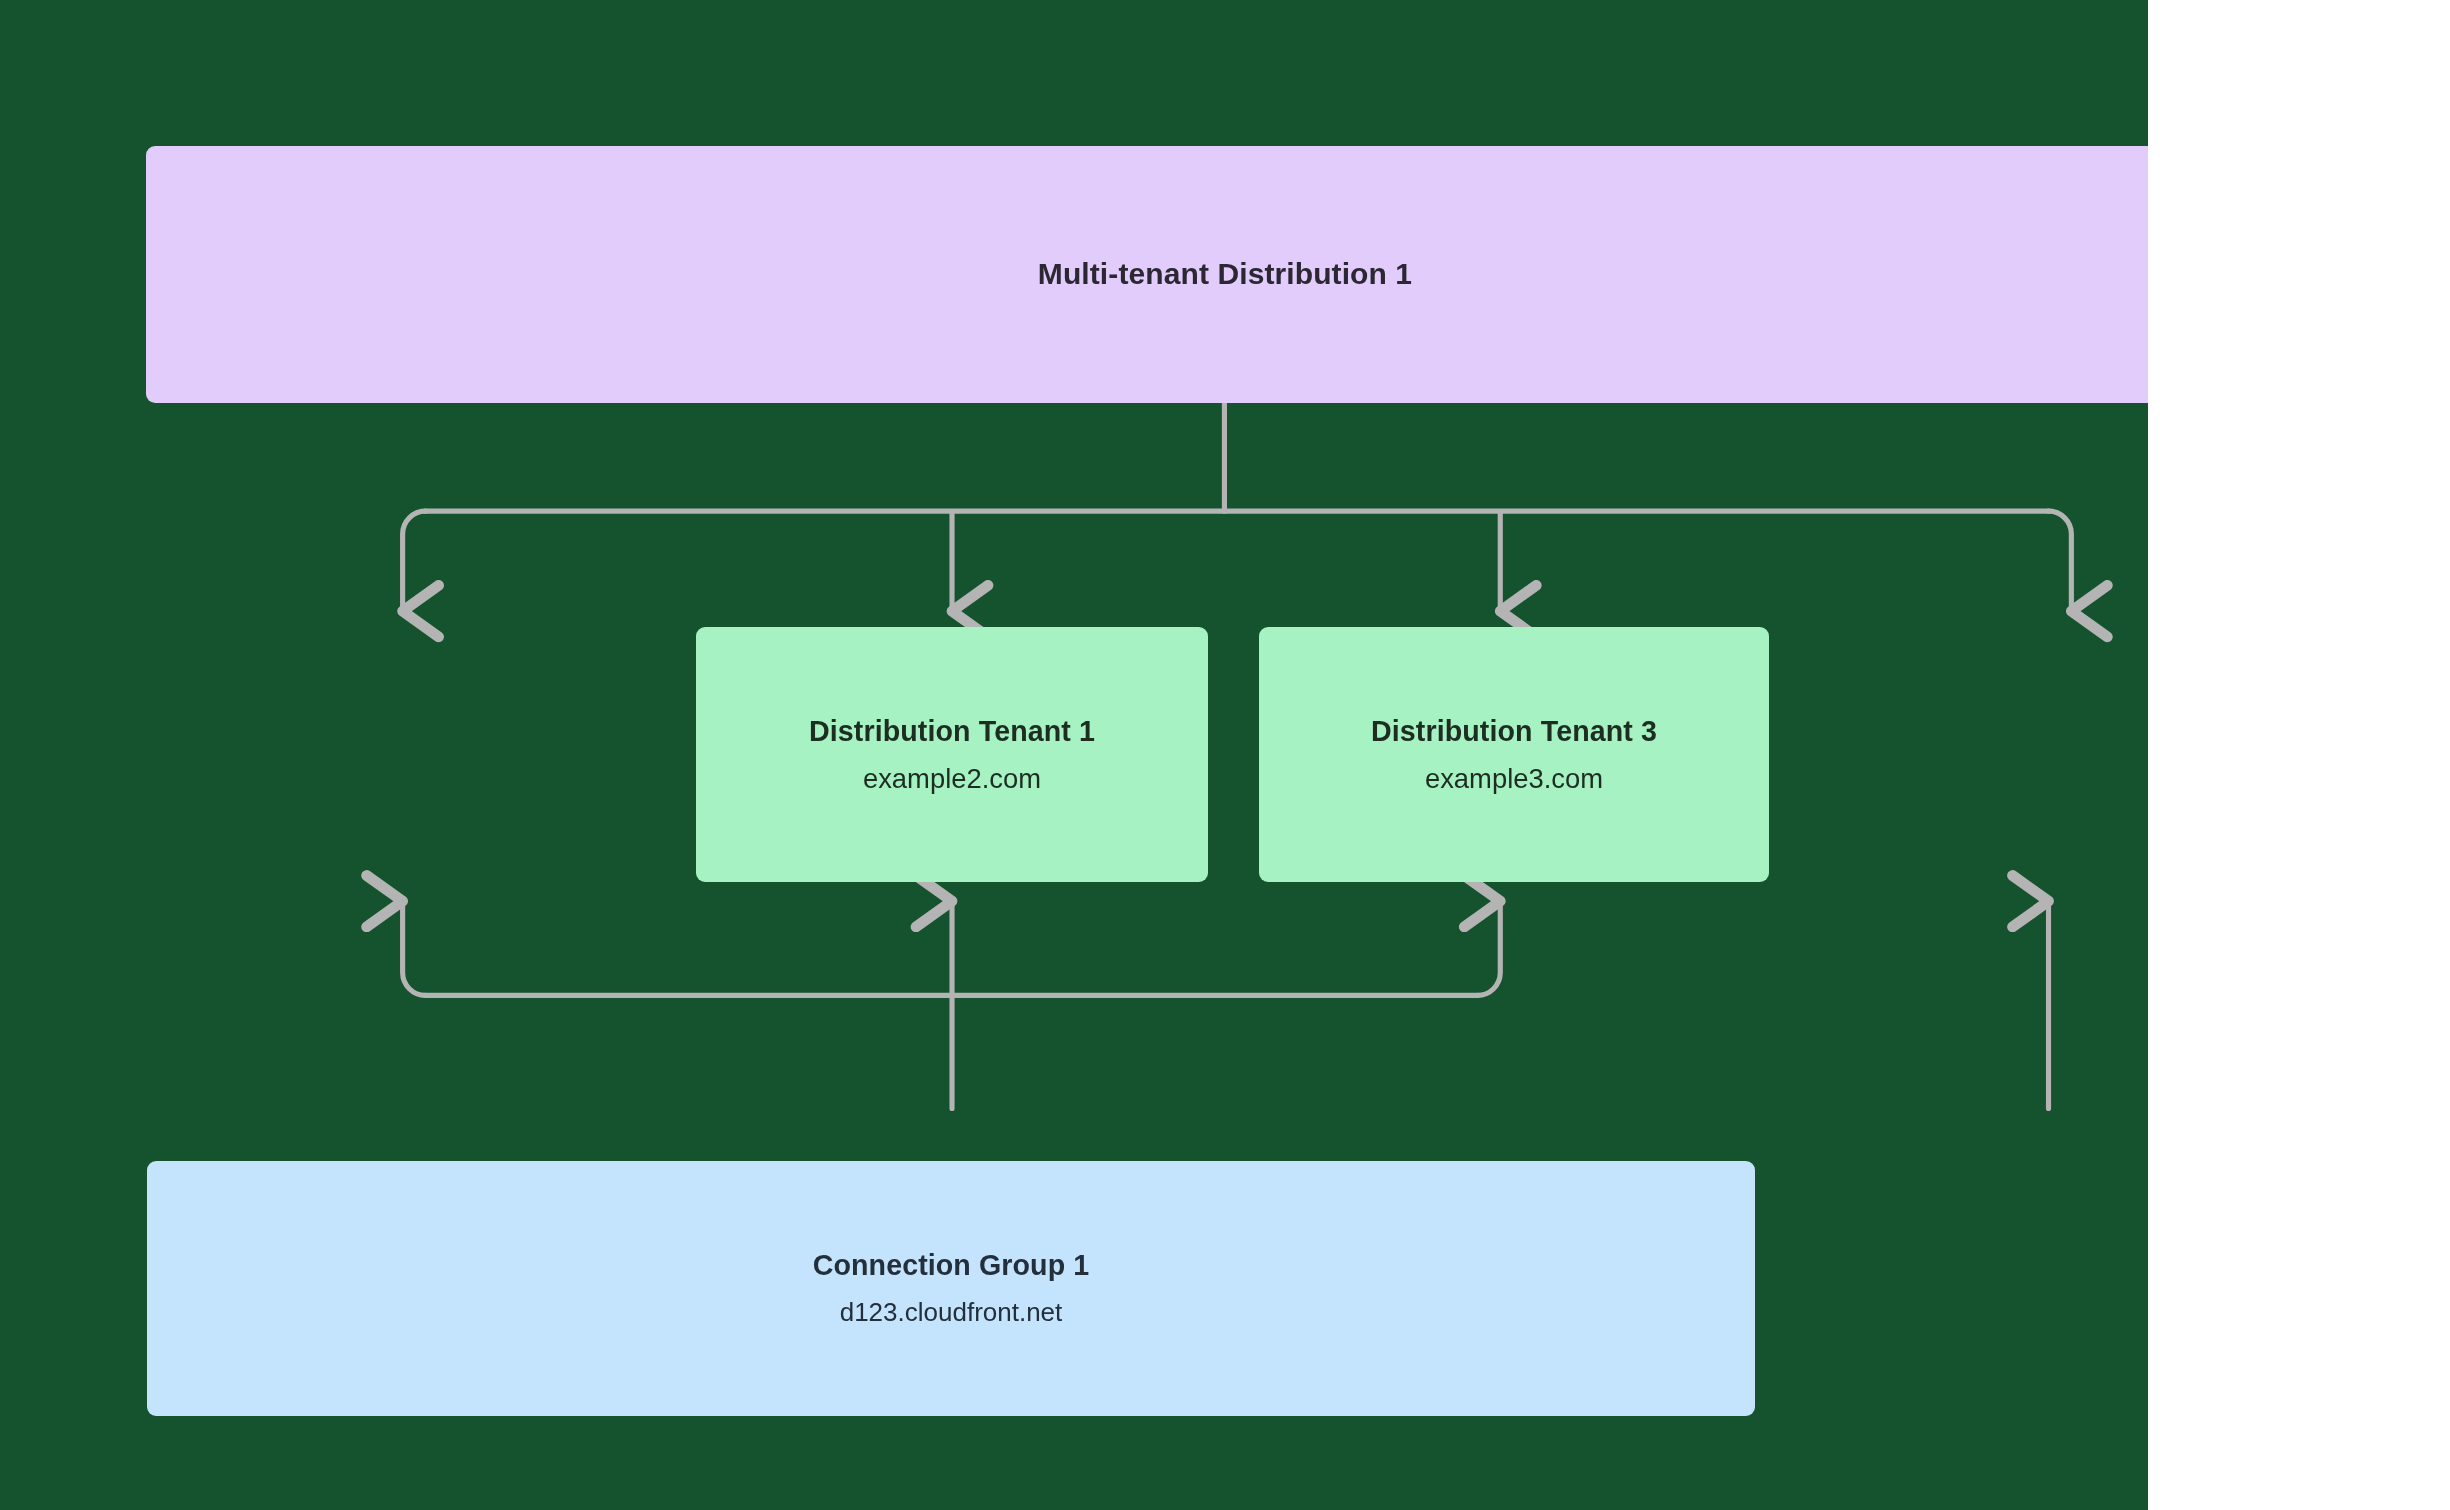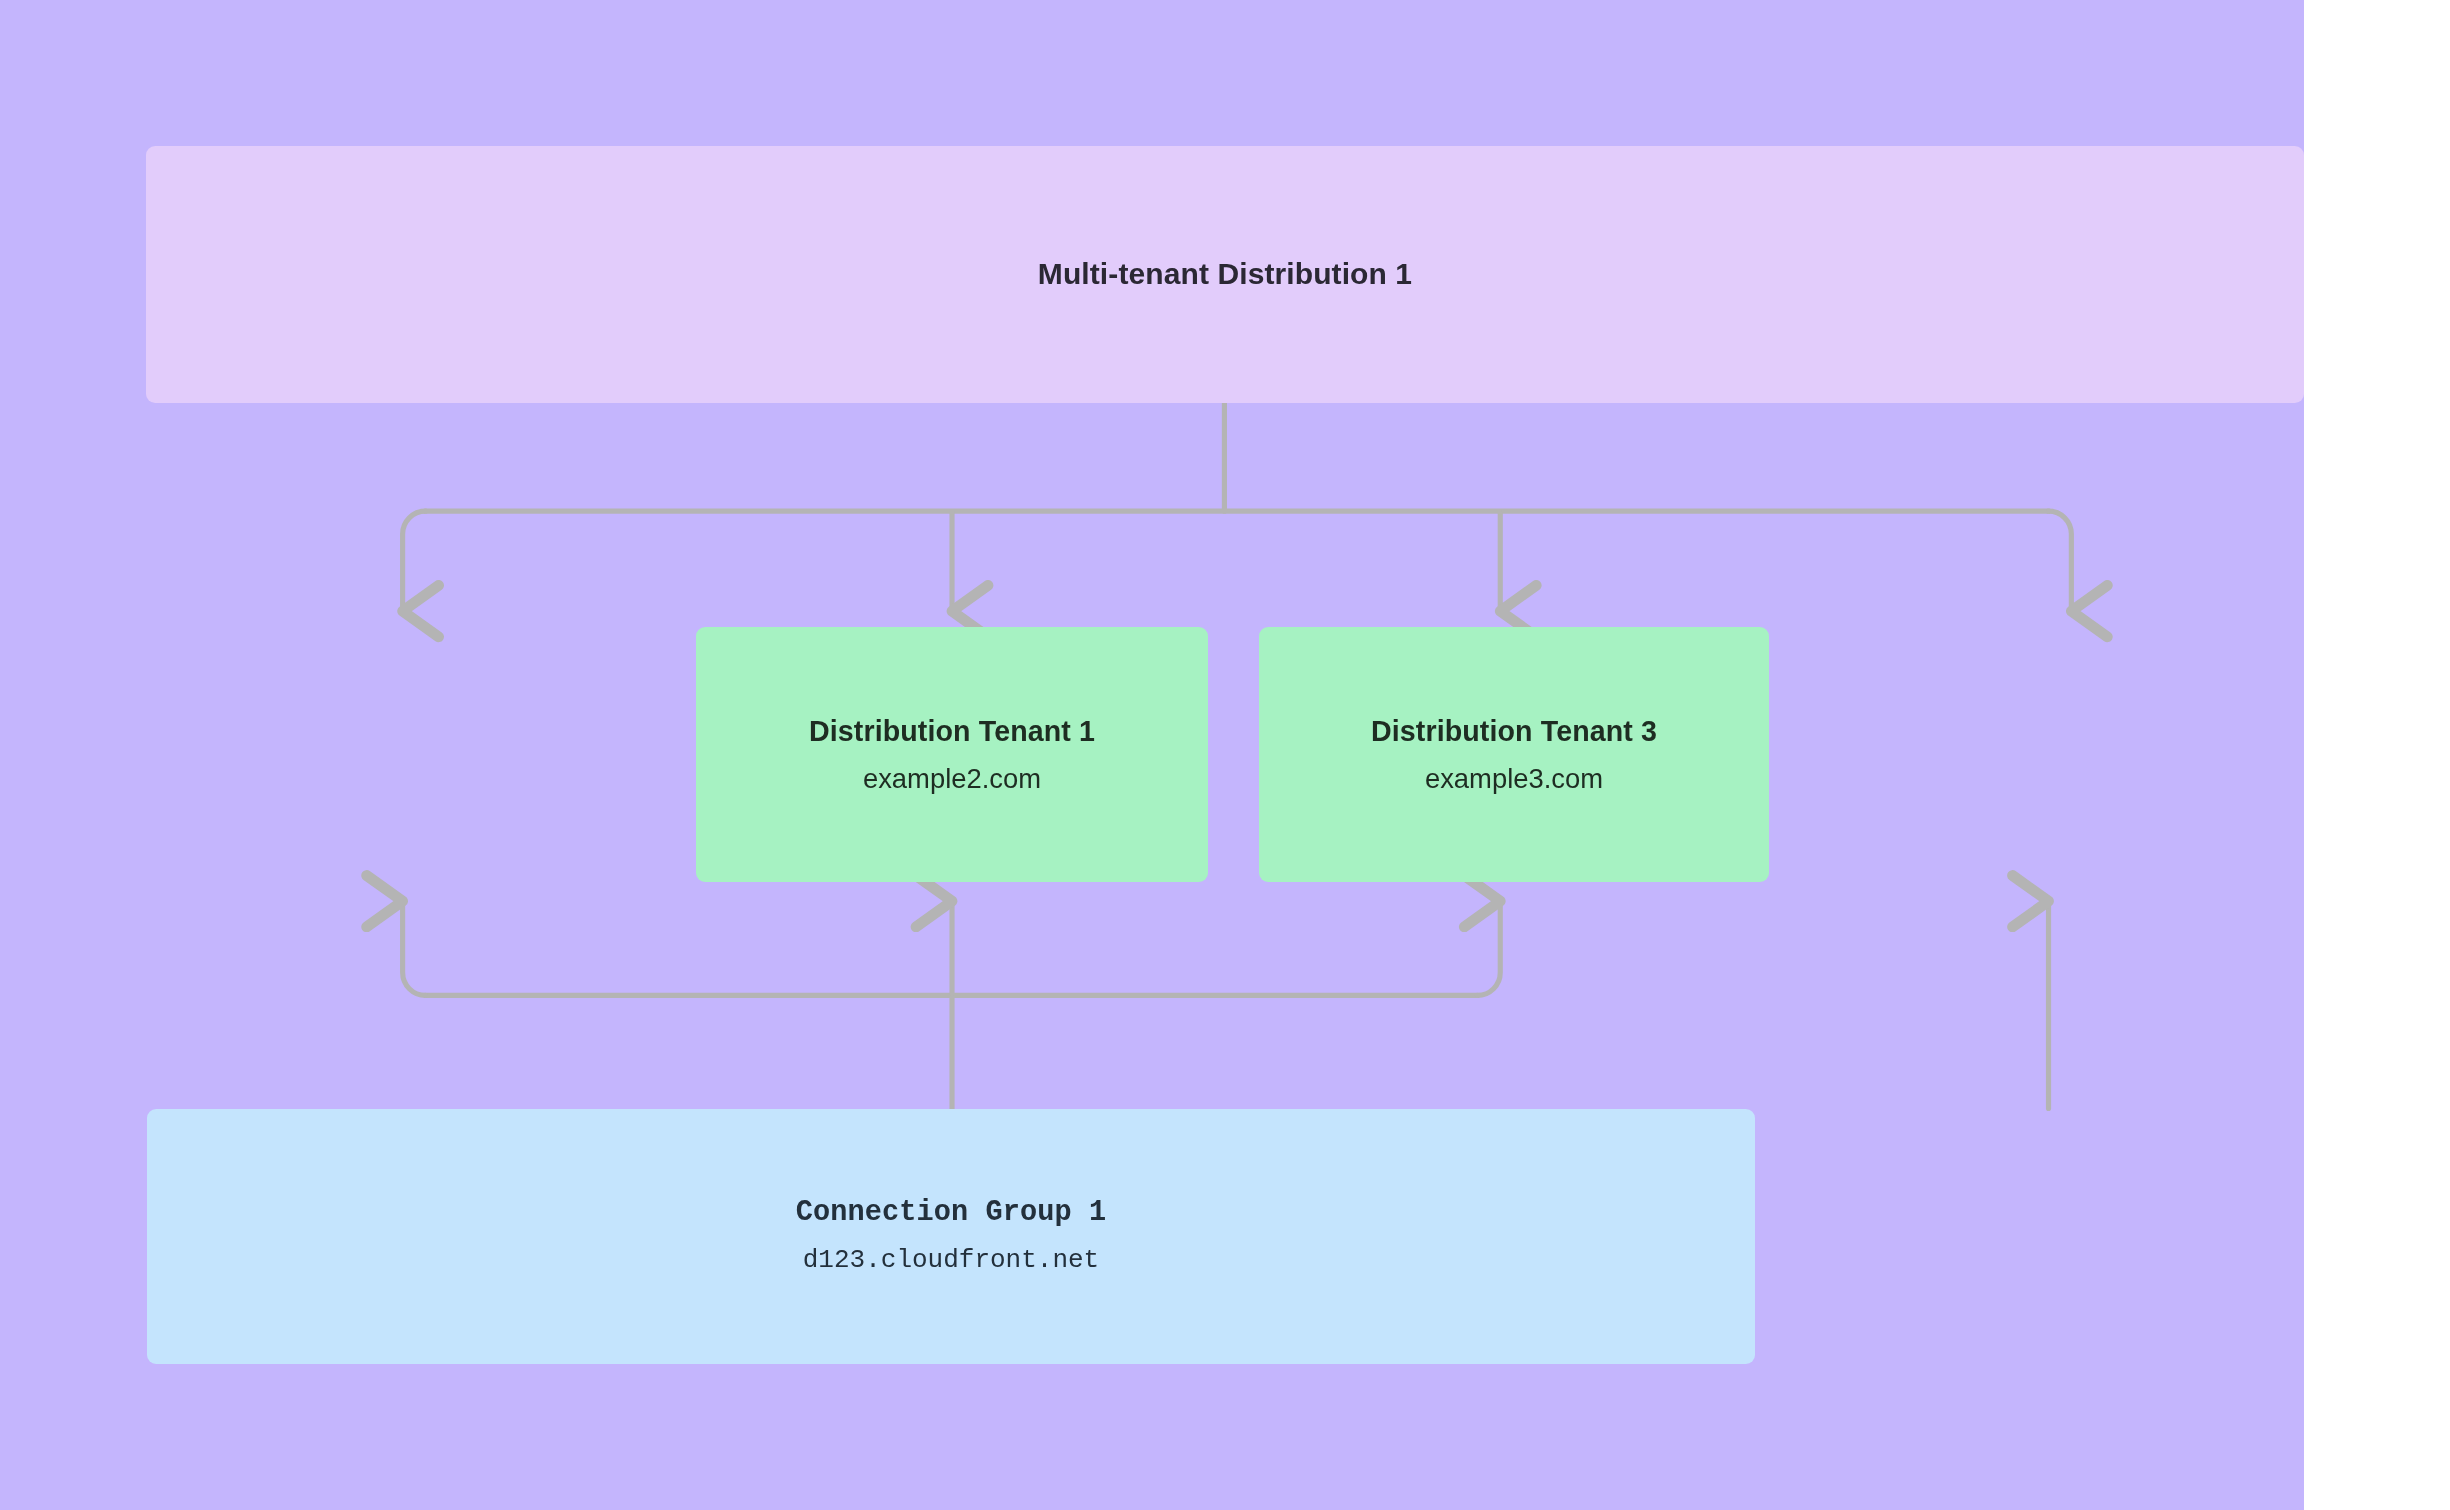--- a/index.html
+++ b/index.html
@@ -7,24 +7,25 @@
     margin: 0;
     padding: 0;
     background: #ffffff;
   }
   body {
     font-family: "Liberation Sans", sans-serif;
     -webkit-font-smoothing: antialiased;
   }
   #diagram-canvas {
     position: relative;
-    width: 2304px;
+    width: 2128px;
     height: 1510px;
-    background: #c4b5fd;
+    background: #14532d;
     overflow: hidden;
+    padding-left: 20px;
   }
   #edge-layer {
     position: absolute;
     left: 0;
     top: 0;
     width: 2450px;
     height: 1510px;
     pointer-events: none;
   }
   .node {
@@ -76,24 +77,23 @@
     font-size: 27.4px;
     color: #1E2D22;
   }
   #tenant-1 { left: 147px;  width: 511px; }
   #tenant-2 { left: 696px; width: 512px; }
   #tenant-3 { left: 1245px; width: 510px; margin-left: 14px; }
   #tenant-4 { left: 1793px; width: 511px; }
 
   
   .node--group {
-    top: 1109px;
+    top: 1161px;
     height: 255px;
     background: #C4E4FD;
-    font-family: Liberation Mono, monospace;
   }
   .node--group .node-title {
     font-size: 28.6px;
     color: #23303C;
     margin-bottom: 13.7px;
   }
   .node--group .node-sub {
     font-size: 26px;
     color: #23303C;
   }

